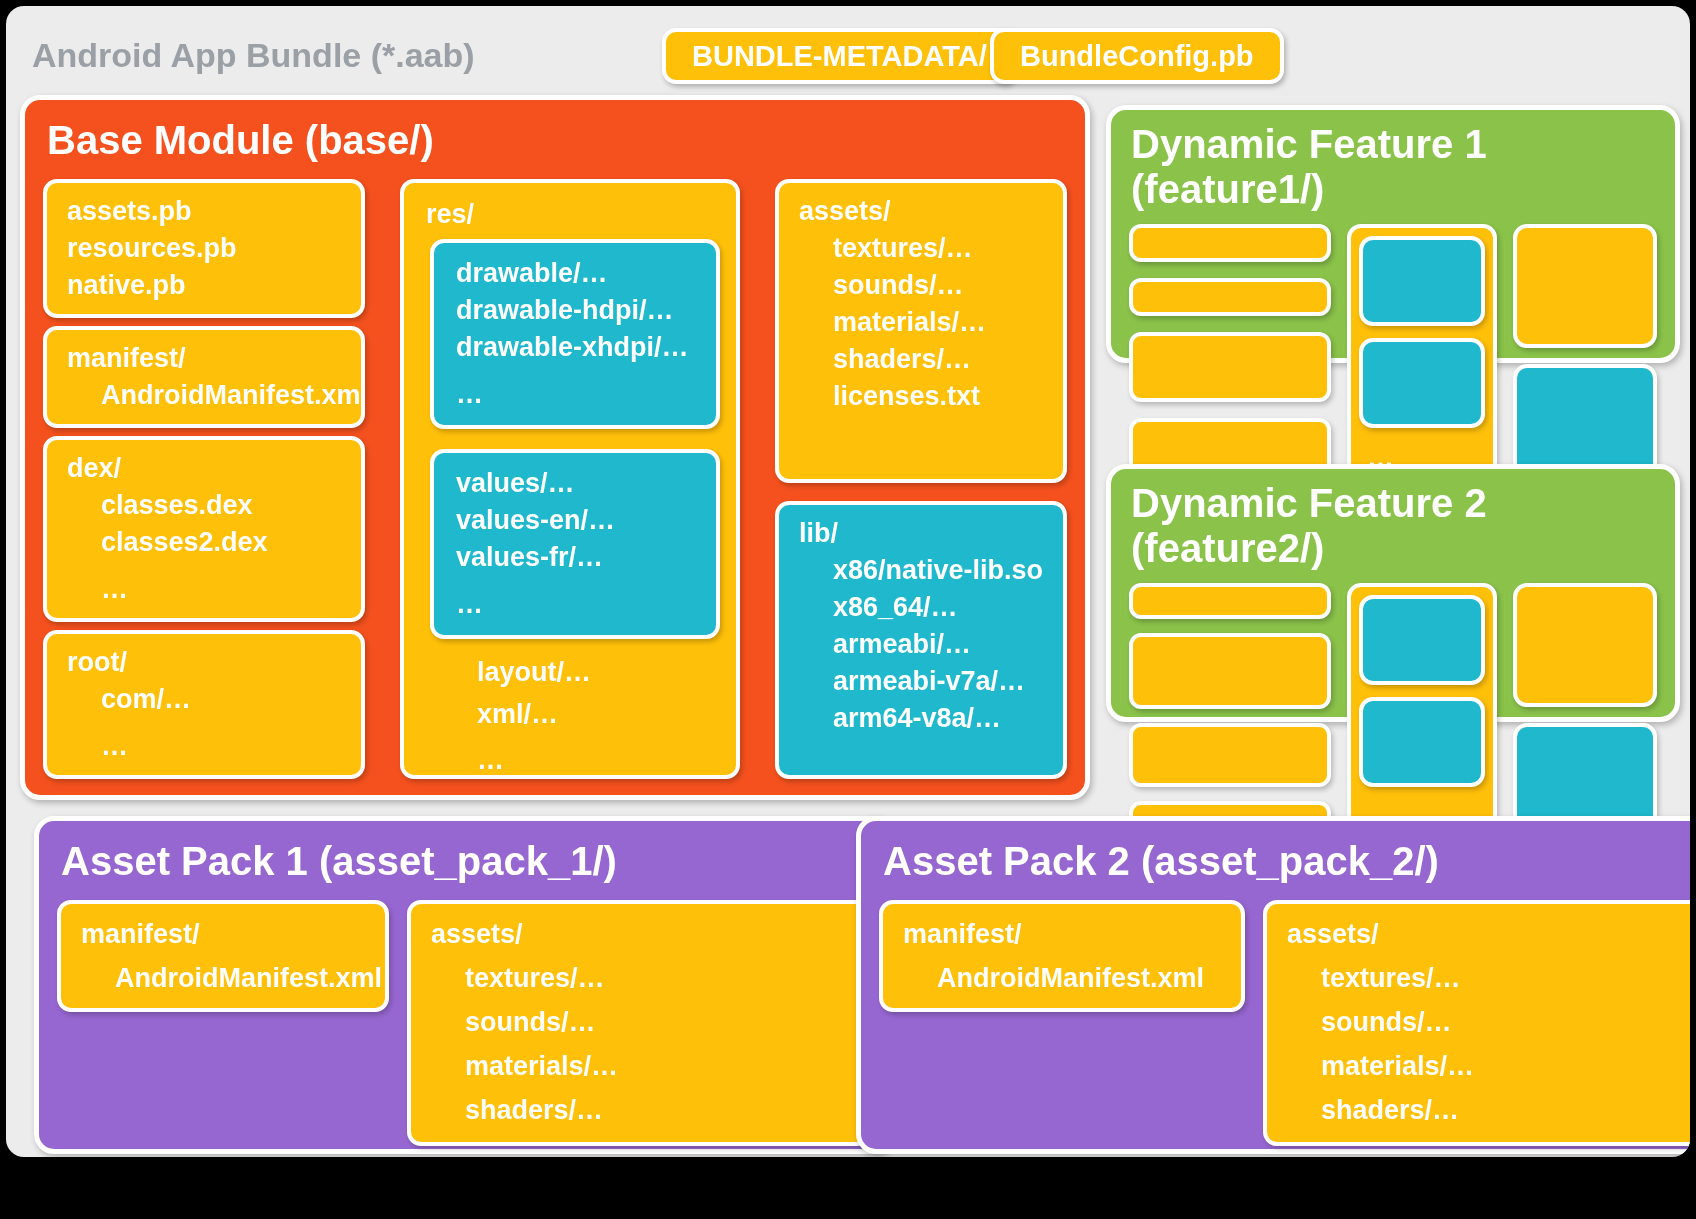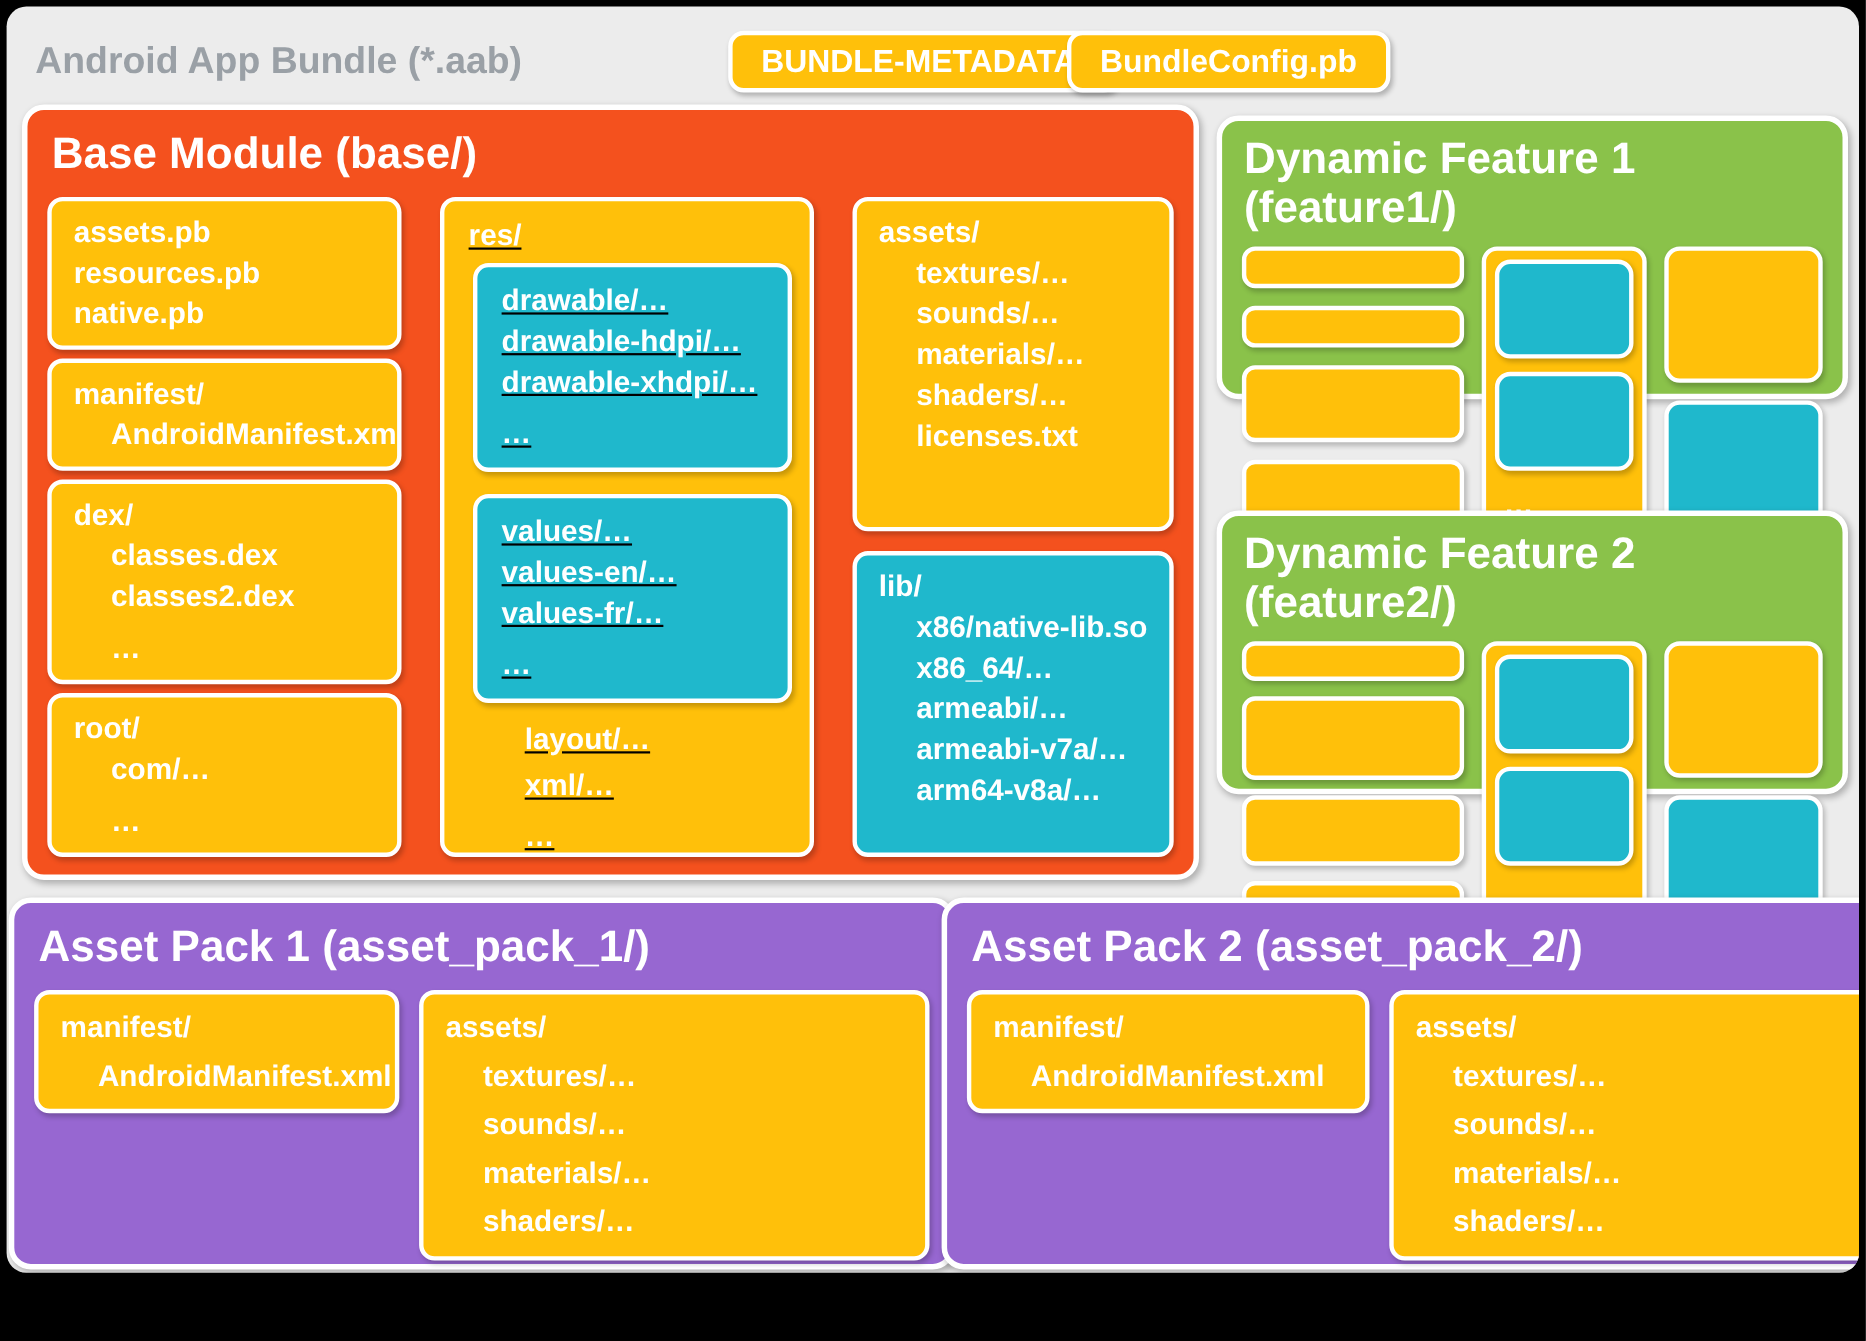--- a/index.html
+++ b/index.html
@@ -17,41 +17,41 @@
   .card{position:absolute;left:6px;top:6px;width:1684px;height:1151px;
     background:var(--card);border-radius:18px;overflow:hidden;}
 
   .page-title{position:absolute;left:26px;top:30px;font-size:34px;color:var(--titlegray);}
 
   .badge{position:absolute;top:22px;height:56px;display:flex;align-items:center;
     background:var(--yellow);border:4px solid #fff;border-radius:14px;
     padding:0 26px;color:#fff;font-size:29px;
     box-shadow:2px 3px 5px rgba(0,0,0,.25);}
   .badge.meta{left:656px;}
-  .badge.cfg{left:964px;}
+  .badge.cfg{left:984px;}
 
   
   .ybox,.cbox{background:var(--yellow);border:4px solid #fff;border-radius:14px;
     box-shadow:2px 3px 5px rgba(0,0,0,.22);color:#fff;font-size:27px;
     padding:10px 20px;overflow:hidden;}
   .cbox{background:var(--cyan);}
   .ln{line-height:37px;white-space:nowrap;}
   .ln.ind{padding-left:34px;}
   .ln.gap{margin-top:10px;}
 
   .section-title{color:#fff;font-size:40px;}
 
   
   .base{position:absolute;left:14px;top:89px;width:1070px;height:705px;
     background:var(--orange);border:5px solid #fff;border-radius:20px;
     box-shadow:2px 3px 6px rgba(0,0,0,.25);padding:14px 18px;}
   .base .section-title{margin:4px 0 16px 4px;}
   .base-cols{display:flex;gap:35px;height:600px;}
   .bcol1{width:322px;display:flex;flex-direction:column;justify-content:space-between;}
-  .bcol2{width:367px;text-decoration:underline;}
+  .bcol2{width:367px;}
   .bcol3{width:293px;display:flex;flex-direction:column;gap:18px;}
 
   .res-box{height:100%;padding:10px 0 10px 0;}
   .res-label{padding-left:22px;line-height:42px;}
   .res-sub{margin:4px 16px 12px 26px;padding:12px 22px;}
   .res-sub.second{margin-top:20px;}
   .res-tail{margin-top:6px;padding-left:73px;}
   .res-tail .ln{line-height:42px;}
   .res-tail .ln.gap{margin-top:4px;}
 
@@ -78,21 +78,21 @@
   .df-res .cbox{height:90px;flex:none;padding:0;}
   .df-res .cbox + .cbox{margin-top:12px;}
   .df-ellipsis{margin-top:auto;padding:0 0 2px 8px;font-size:27px;line-height:30px;}
   .df-c3{width:144px;display:flex;flex-direction:column;gap:16px;}
   .df-c3 .ybox,.df-c3 .cbox{flex:1;padding:0;}
 
   
   .ap{position:absolute;top:810px;height:338px;background:var(--purple);
     border:5px solid #fff;border-radius:20px;
     box-shadow:2px 3px 6px rgba(0,0,0,.25);padding:12px 18px 18px 18px;}
-  .ap1{left:2px;width:860px;}
+  .ap1{left:28px;width:860px;}
   .ap2{left:850px;width:944px;}
   .ap .section-title{margin:6px 0 16px 4px;}
   .ap-body{display:flex;gap:18px;align-items:flex-start;height:246px;}
   .ap .ln{line-height:44px;}
   .ap-manifest{padding:8px 20px;}
   .ap1 .ap-manifest{width:332px;}
   .ap2 .ap-manifest{width:366px;}
   .ap-assets{flex:1;height:100%;padding:8px 20px;}
 </style>
 </head>

